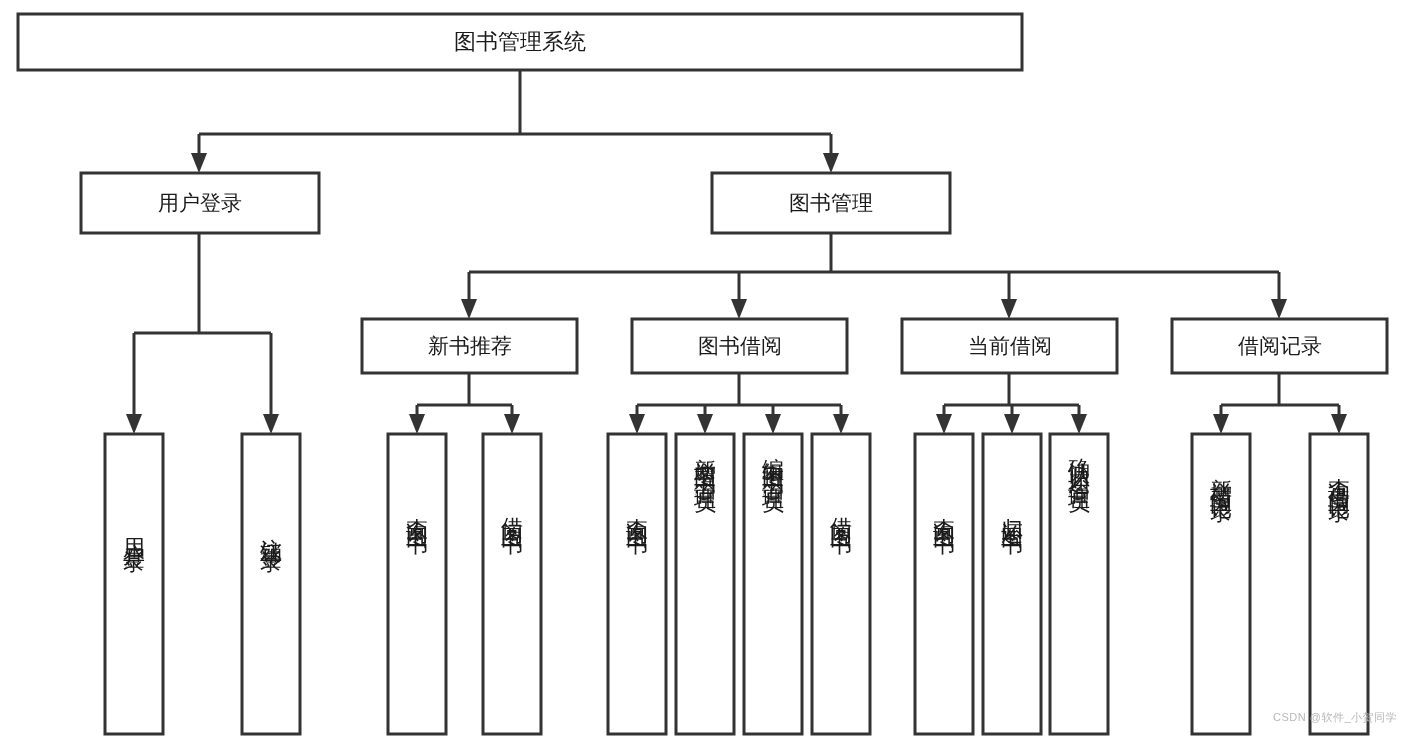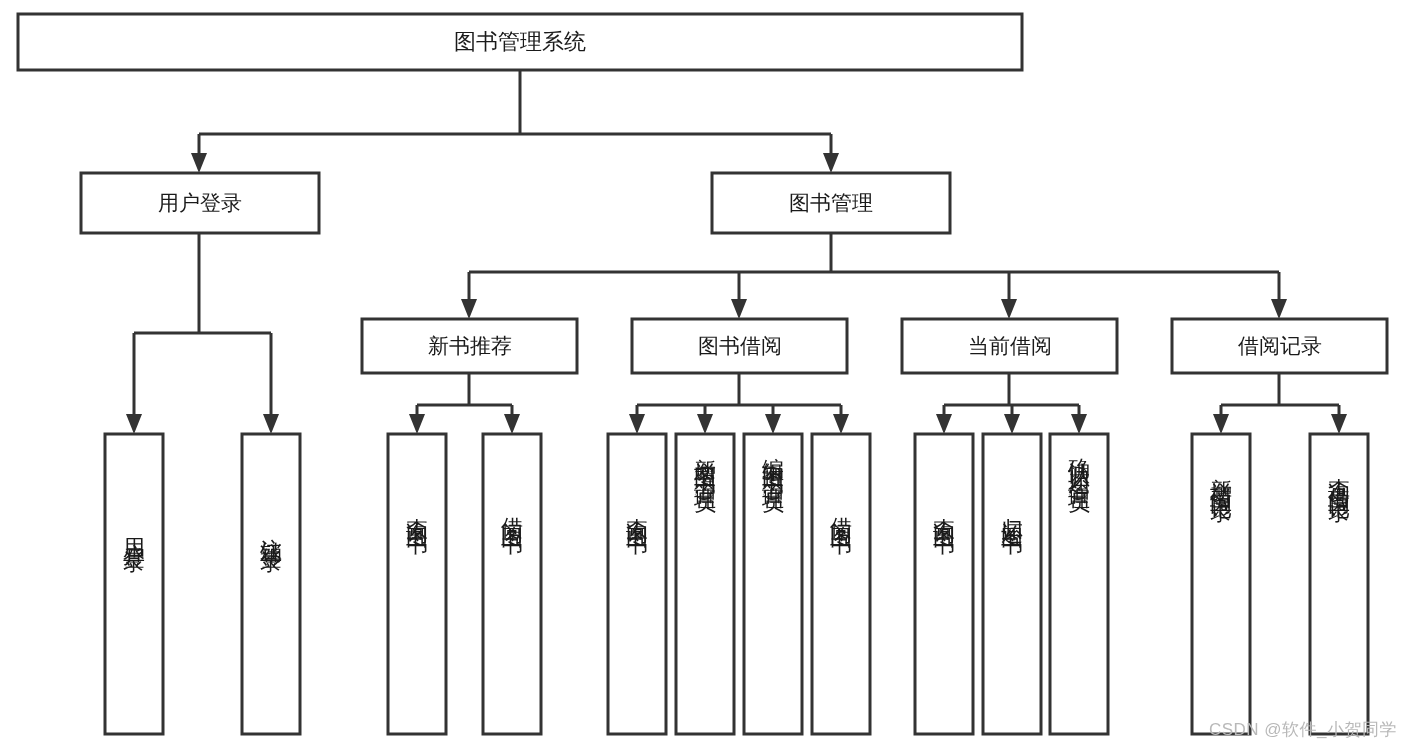--- a/index.html
+++ b/index.html
@@ -74,23 +74,23 @@
     font-family: "Liberation Sans", "DejaVu Sans", sans-serif;
     font-size: 22px;
     line-height: 1.0;
     color: #1a1a1a;
     letter-spacing: 5px;
     white-space: nowrap;
   }
   #watermark {
     position: absolute;
     right: 8px;
-    bottom: 6px;
-    font-family: "Liberation Sans", "DejaVu Sans", sans-serif;
-    font-size: 17px;
+    bottom: 22px;
+    font-family: "Liberation Sans", "DejaVu Sans", sans-serif;
+    font-size: 11px;
     color: #b8b8b8;
     white-space: nowrap;
     letter-spacing: 0.5px;
   }
 </style>
 </head>
 <body>
 
 <div id="diagram-root">
 

